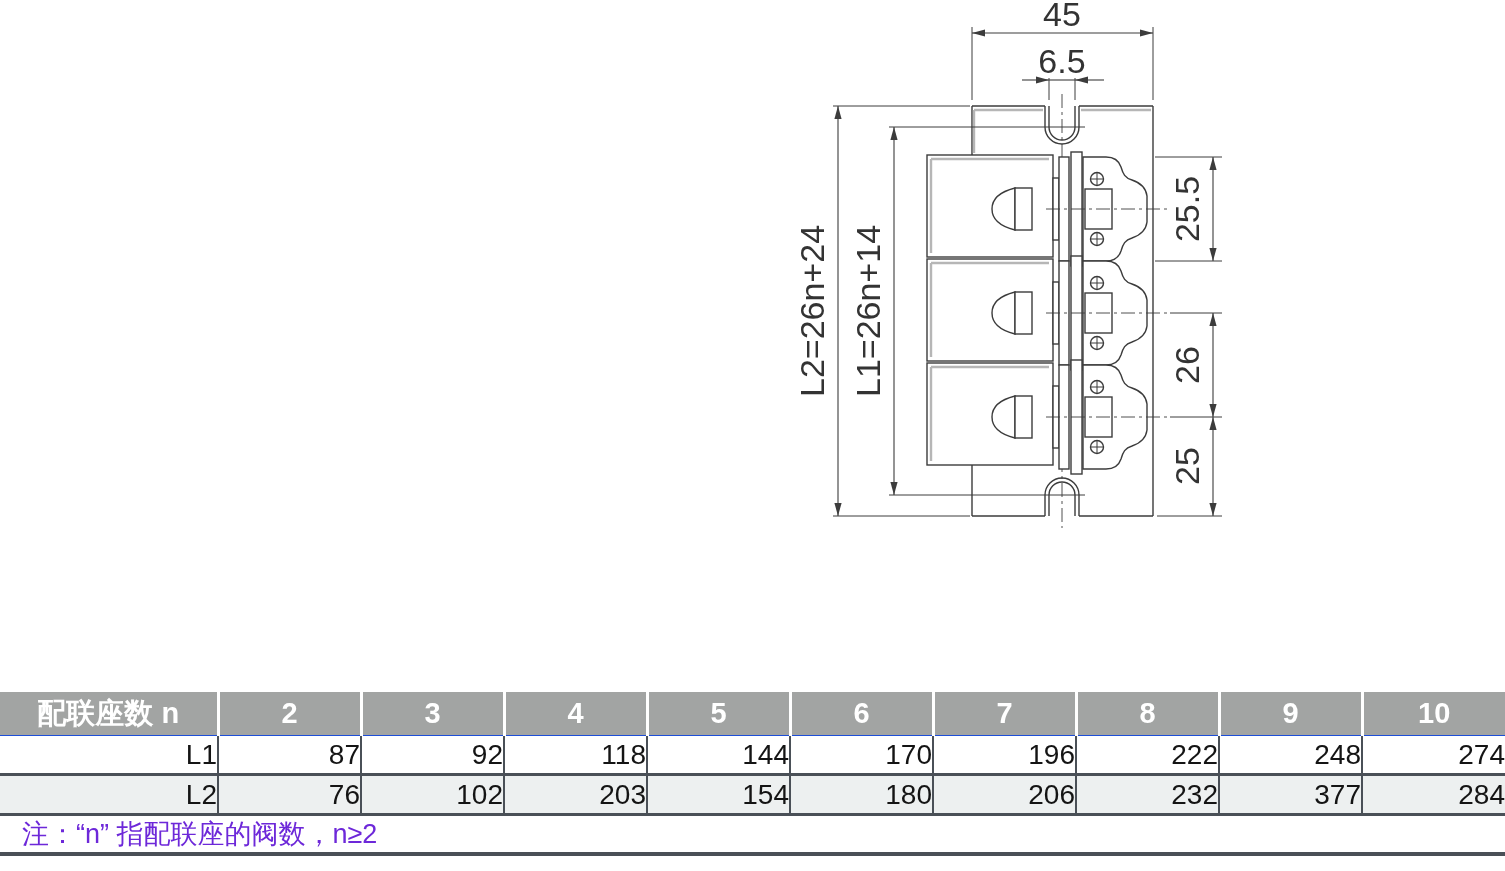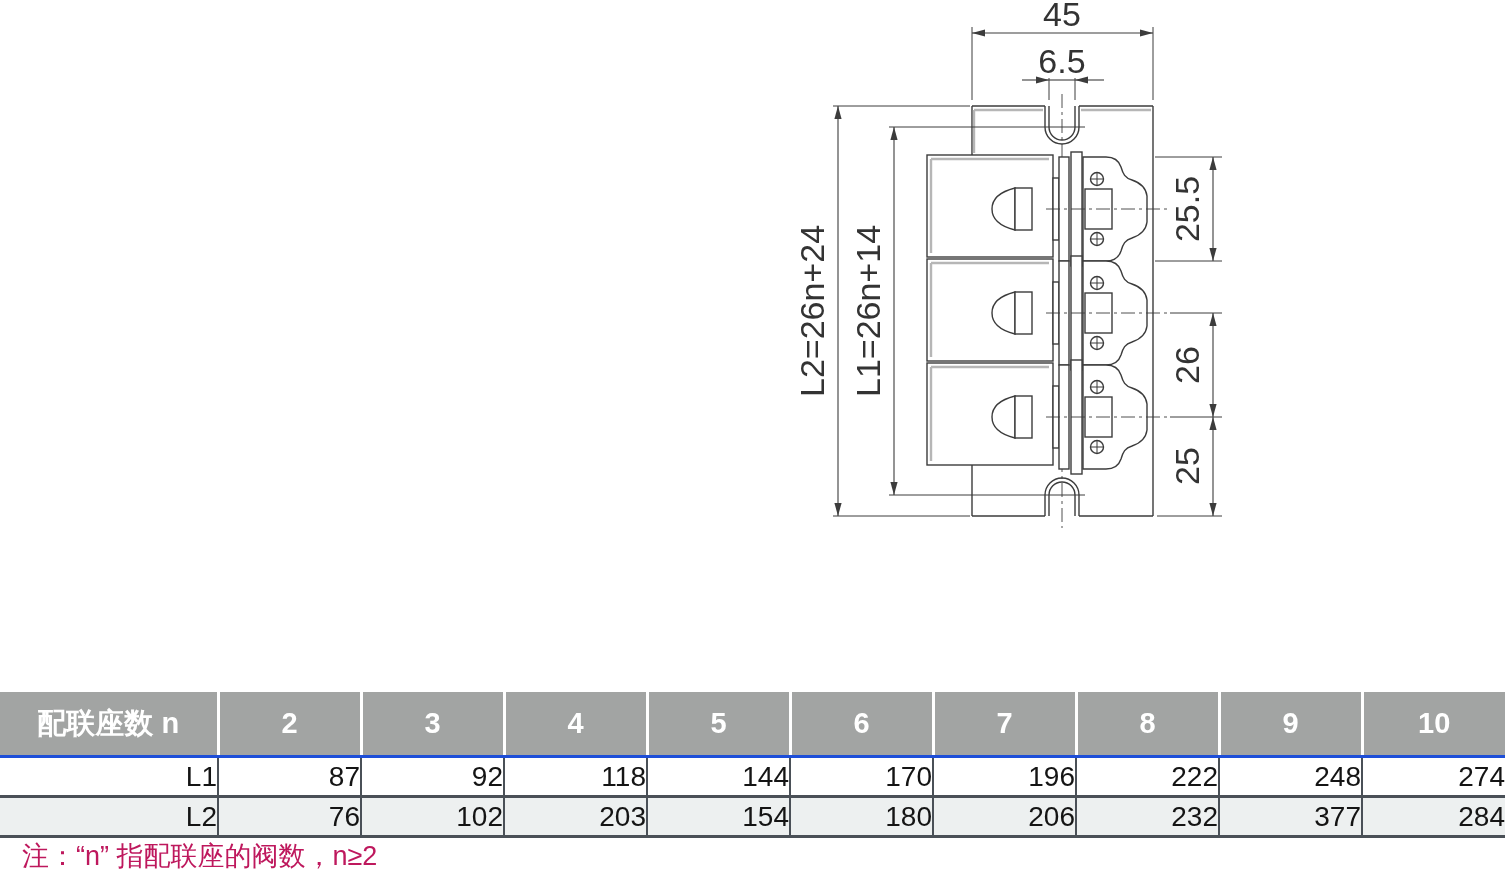--- a/index.html
+++ b/index.html
@@ -15,33 +15,33 @@
   .g  {stroke:#b6b6b6;stroke-width:2.4;fill:none;}
   .cl {stroke:#3c3c3c;stroke-width:0.9;fill:none;stroke-dasharray:14 4 3 4;}
   .dim{stroke:#3c3c3c;stroke-width:1.1;fill:none;}
   text.d{font-family:"Liberation Sans","DejaVu Sans",sans-serif;font-size:34px;fill:#333333;}
   
   .tblwrap{position:absolute;top:692px;left:0;width:1505px;}
   table.spec{border-collapse:collapse;table-layout:fixed;width:1505px;}
   table.spec col.c0{width:218px;}
   table.spec th.h{
     background:#a2a4a3;color:#ffffff;font-weight:bold;font-size:29px;
-    height:43px;border-right:3px solid #ffffff;border-bottom:3px solid #1d4ed8;
-    text-align:center;vertical-align:middle;padding:10px;
+    height:43px;border-right:3px solid #ffffff;border-bottom:1px solid #1d4ed8;
+    text-align:center;vertical-align:middle;padding:0;
   }
   table.spec th.h:last-child{border-right:none;text-align:center;}
   table.spec td, table.spec th.rl{
     font-size:28px;font-weight:normal;color:#141414;height:37px;text-align:right;
     vertical-align:middle;border-right:2px solid #4a5057;padding:0;background:#ffffff;
   }
   table.spec td:last-child{border-right:none;}
   table.spec tr.r1 td, table.spec tr.r1 th.rl{border-bottom:3px solid #4a5057;}
   table.spec tr.r2 td, table.spec tr.r2 th.rl{background:#edf0f0;border-bottom:3px solid #4a5057;margin-left:8px;}
   .note{
-    height:36px;line-height:36px;font-size:27px;color:#be185d;
+    height:36px;line-height:36px;font-size:27px;color:#6d28d9;
     padding-left:22px;background:#fff;
   }
   .rule{height:4px;background:#4a5057;width:1505px;}
 </style>
 </head>
 <body>
 
 <div class="page">
 
   <svg width="1505" height="692" viewBox="0 0 1505 692">

